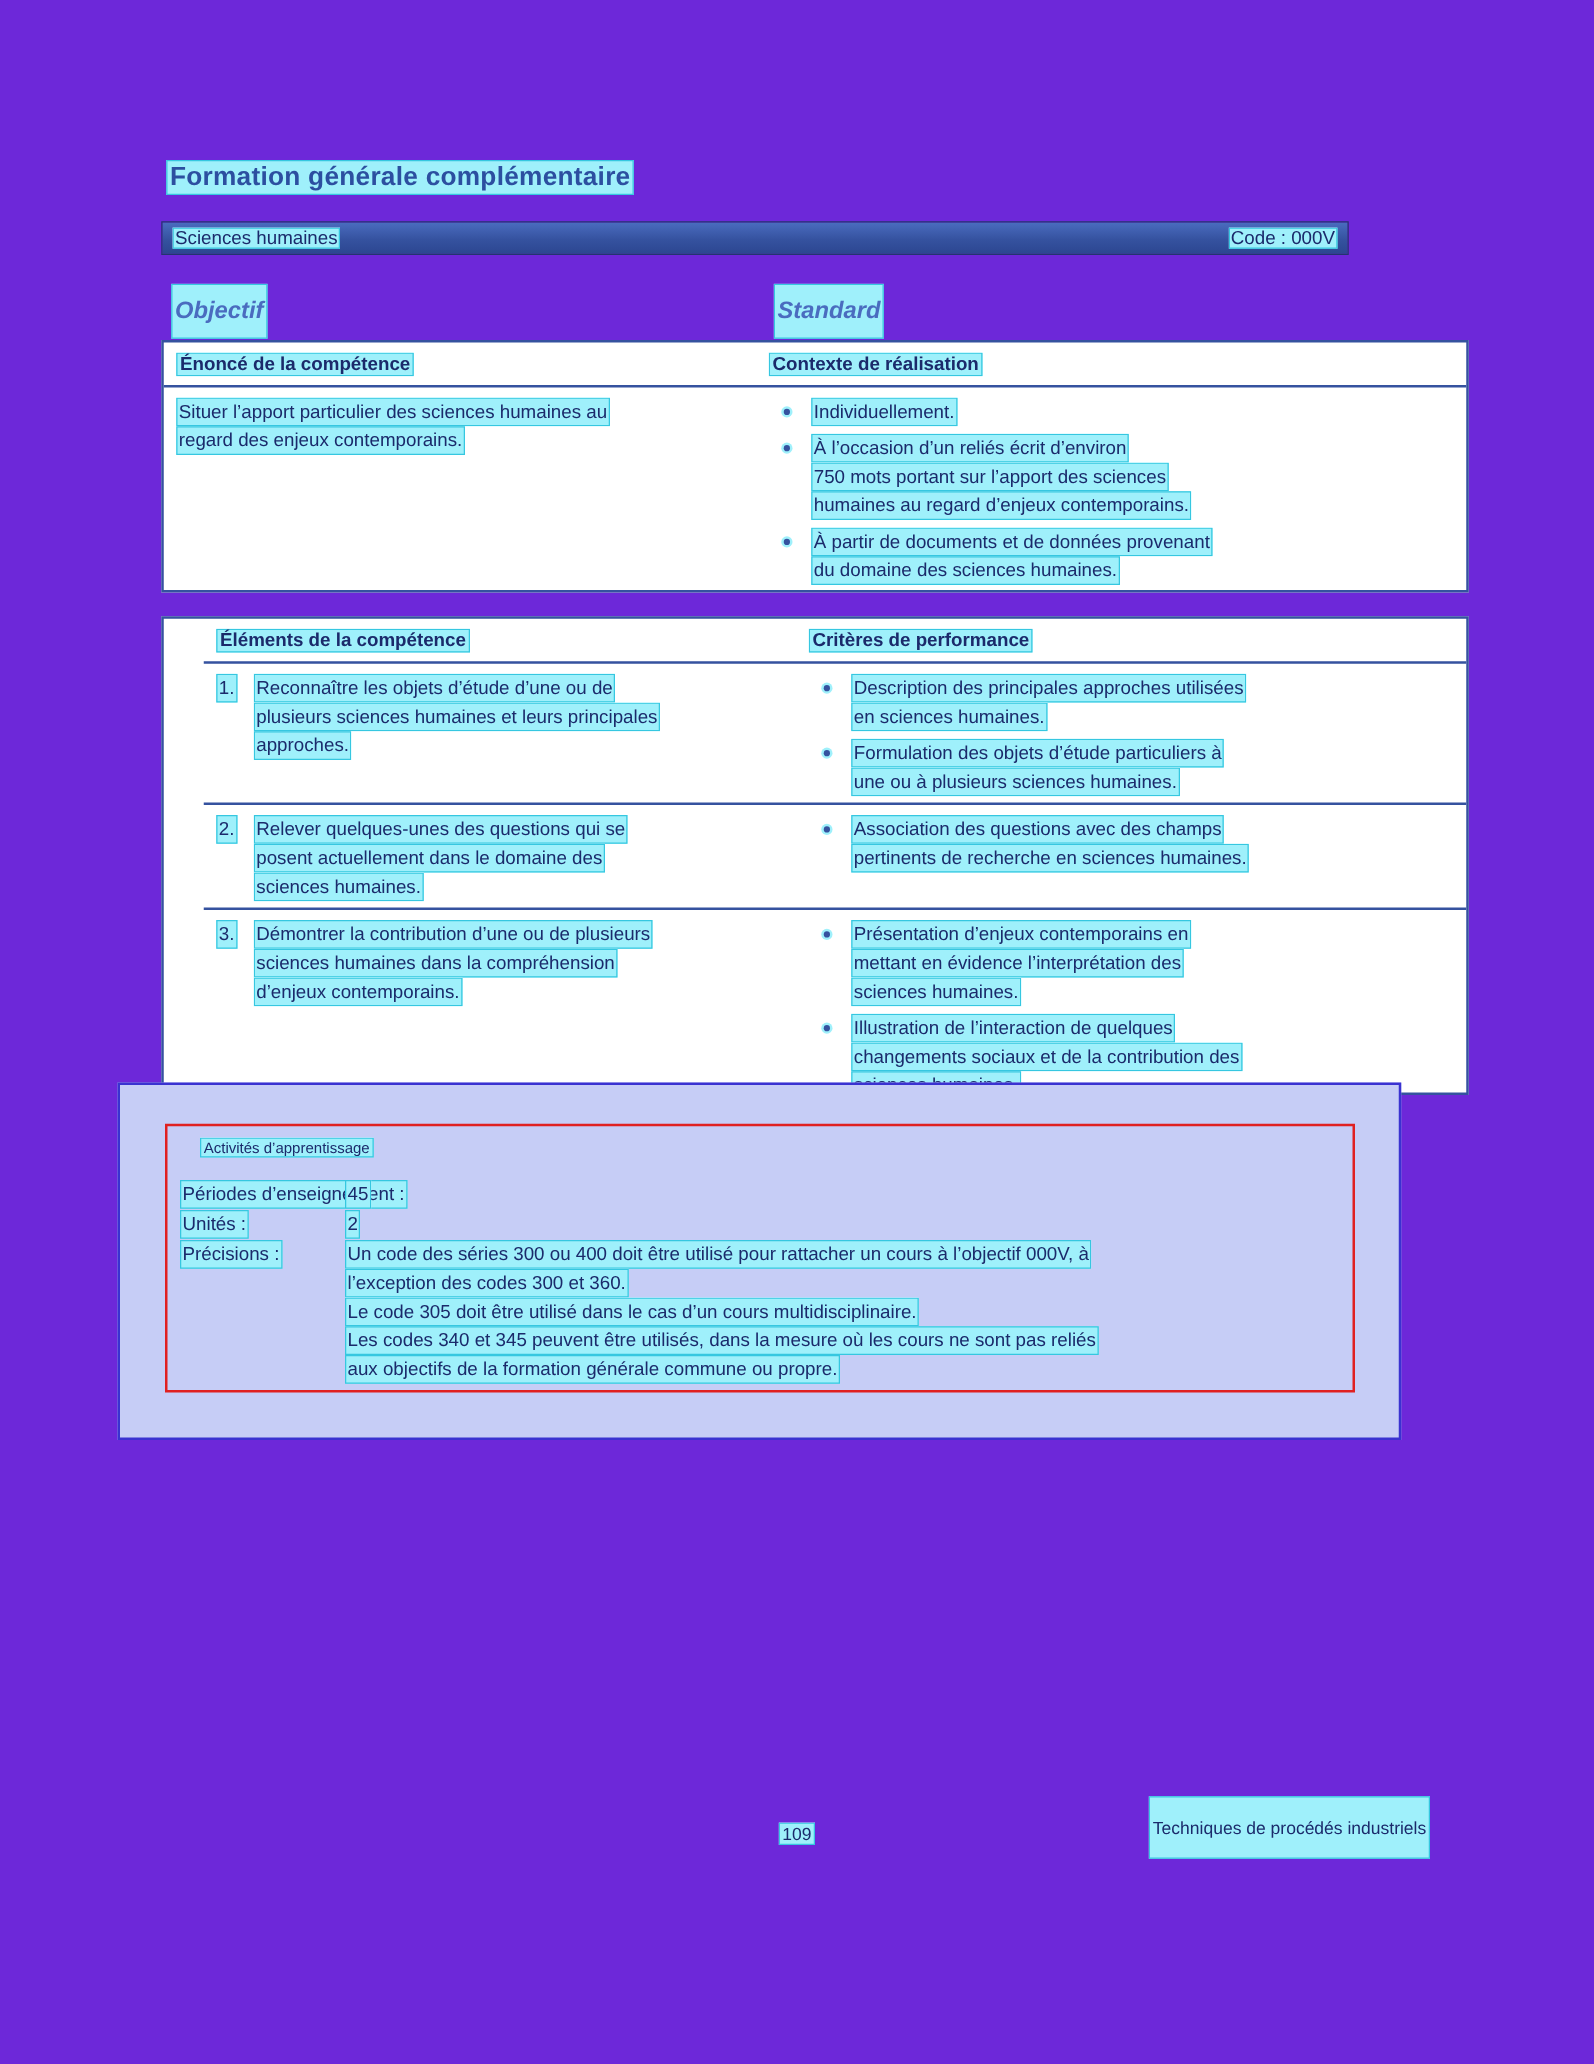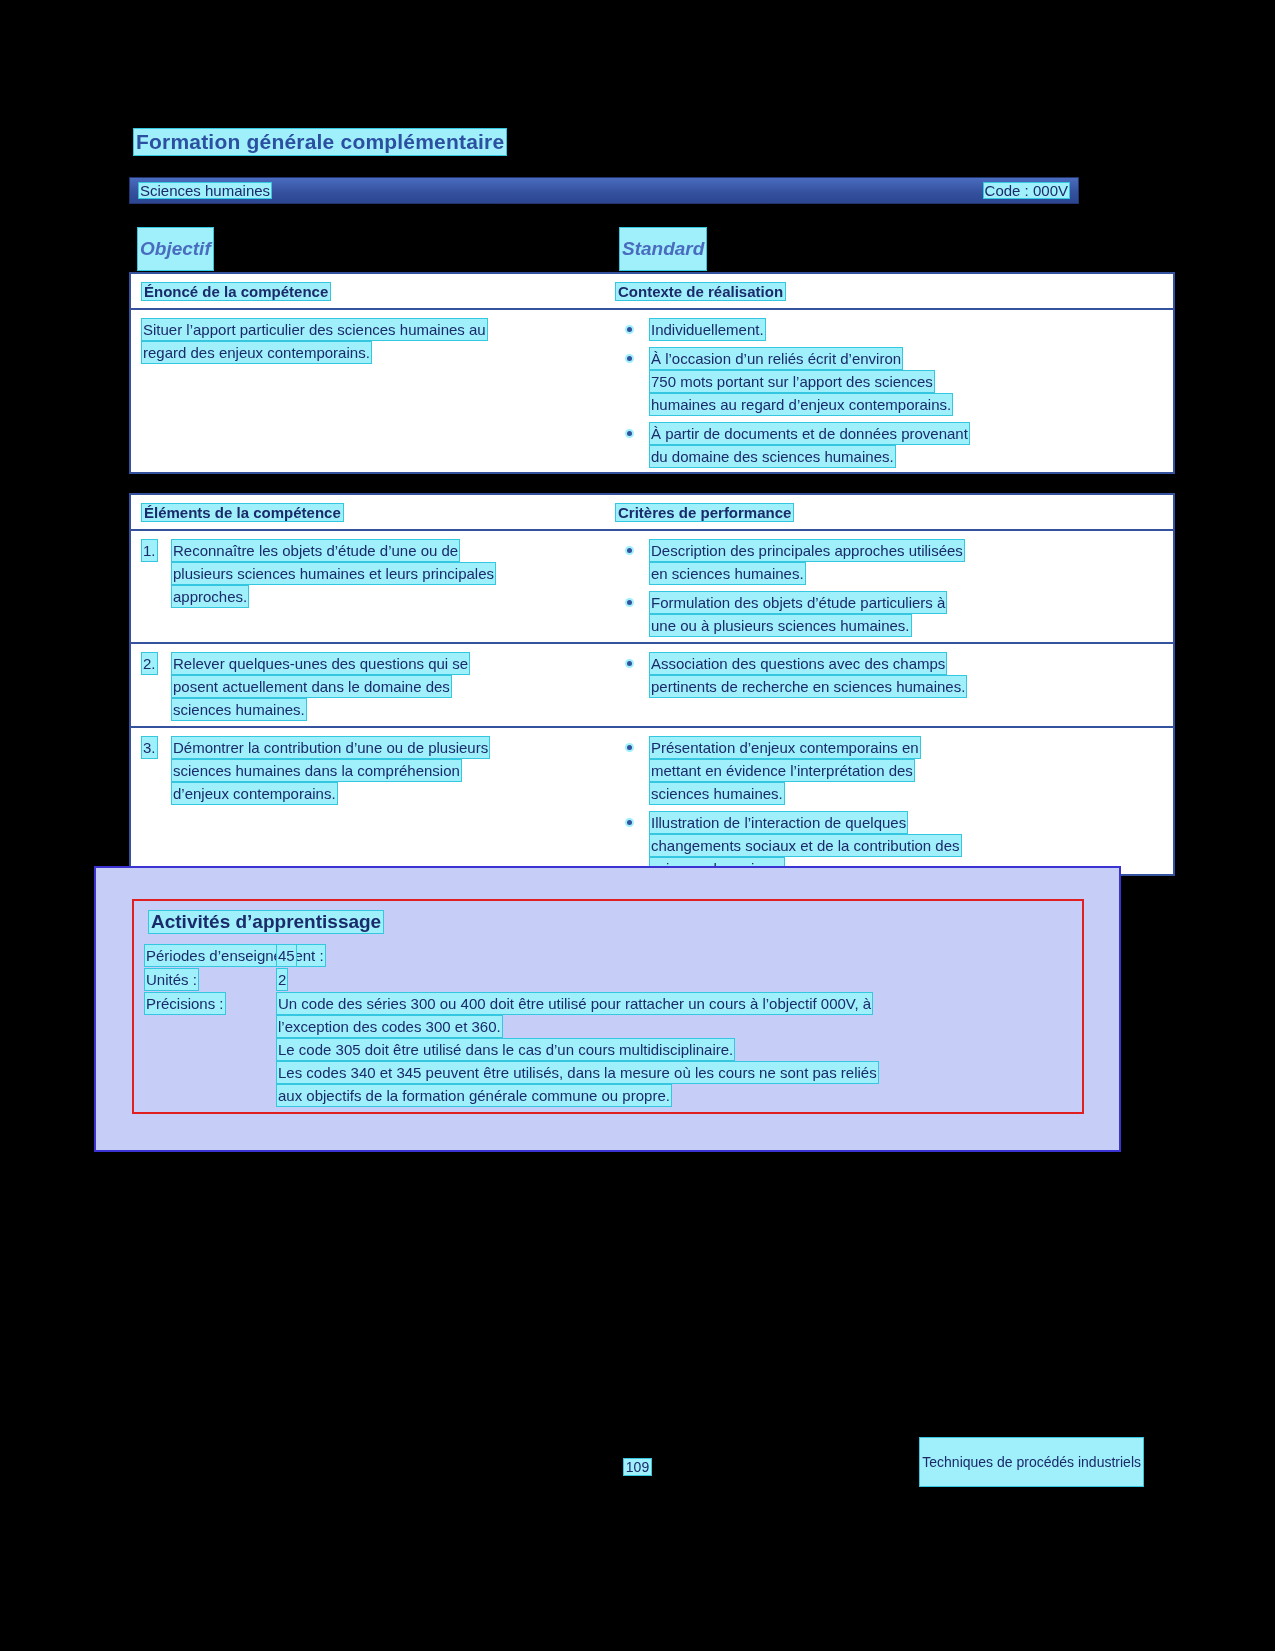--- a/index.html
+++ b/index.html
@@ -12,21 +12,21 @@
     height: 1651px;
     position: relative;
     font-family: "Liberation Sans", sans-serif;
     color: #1b2a6b;
   }
   .page {
     position: absolute;
     left: 0; top: 0;
     width: 1275px;
     height: 1651px;
-    background: #000000;
+    background: #6d28d9;
   }
 
   
   .hl {
     background: #9ff0fb;
     box-shadow: 0 0 0 1px #36c7e0 inset;
   }
 
   .title {
     position: absolute;
@@ -92,21 +92,21 @@
   
   .tbl {
     position: absolute;
     left: 129px;
     width: 1046px;
     border: 2px solid #35529f;
     box-sizing: border-box;
     background: #ffffff;
   }
   #tbl-competence { top: 272px; height: 202px; }
-  #tbl-elements  { top: 493px; height: 383px; }
+  #tbl-elements  { top: 493px; height: 383px; padding-left: 32px; }
 
   .thead {
     position: relative;
     height: 34px;
     border-bottom: 2px solid #35529f;
   }
   .thead .h1, .thead .h2 {
     position: absolute;
     top: 8px;
     font-size: 15px;
@@ -187,23 +187,23 @@
     left: 36px;
     top: 31px;
     width: 952px;
     height: 215px;
     border: 2px solid #e02020;
     background: #c6cdf6;
     box-sizing: border-box;
   }
   .act-title {
     position: absolute;
-    left: 14px; top: 9px;
-    font-size: 19px;
-    font-weight: bold;
+    left: 26px; top: 9px;
+    font-size: 12px;
+    font-weight: normal;
     padding: 1px 3px;
   }
   .act-rows {
     position: absolute;
     left: 10px;
     top: 43px;
     width: 930px;
   }
   .act-row {
     position: relative;

